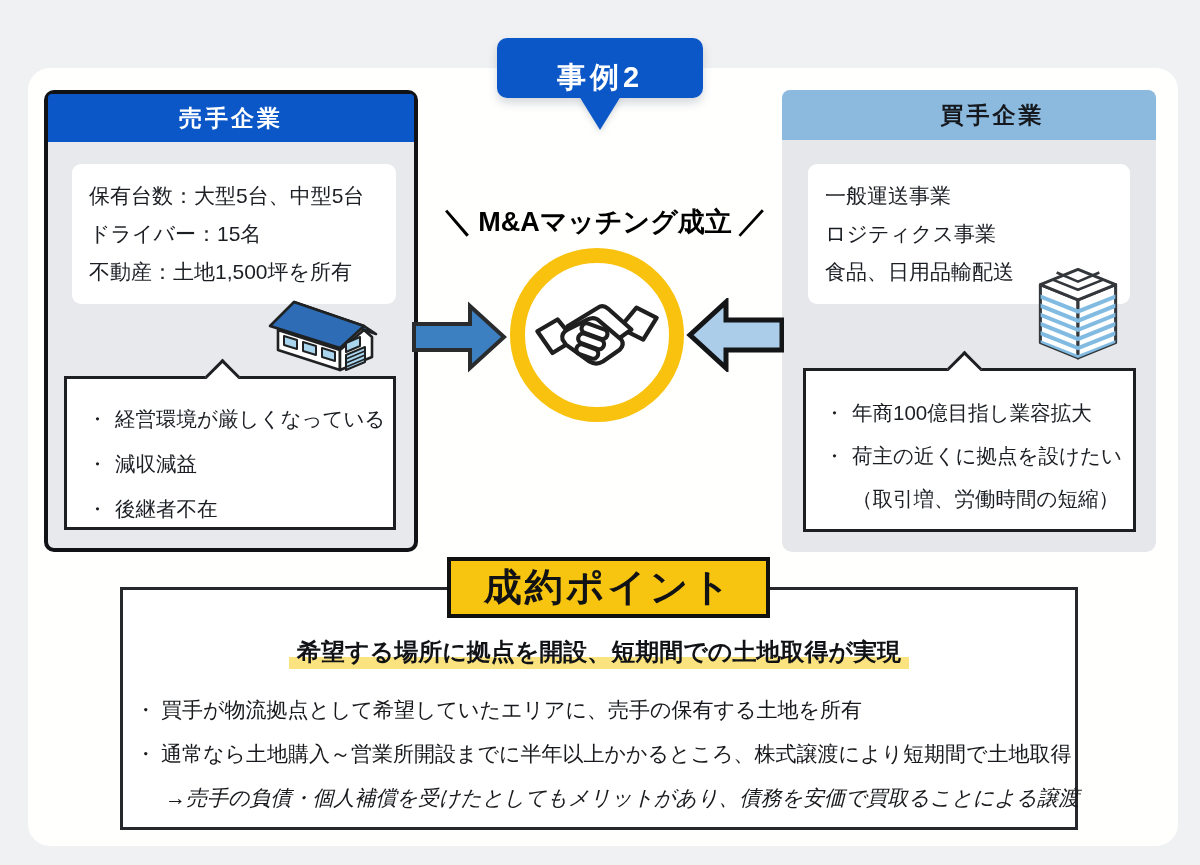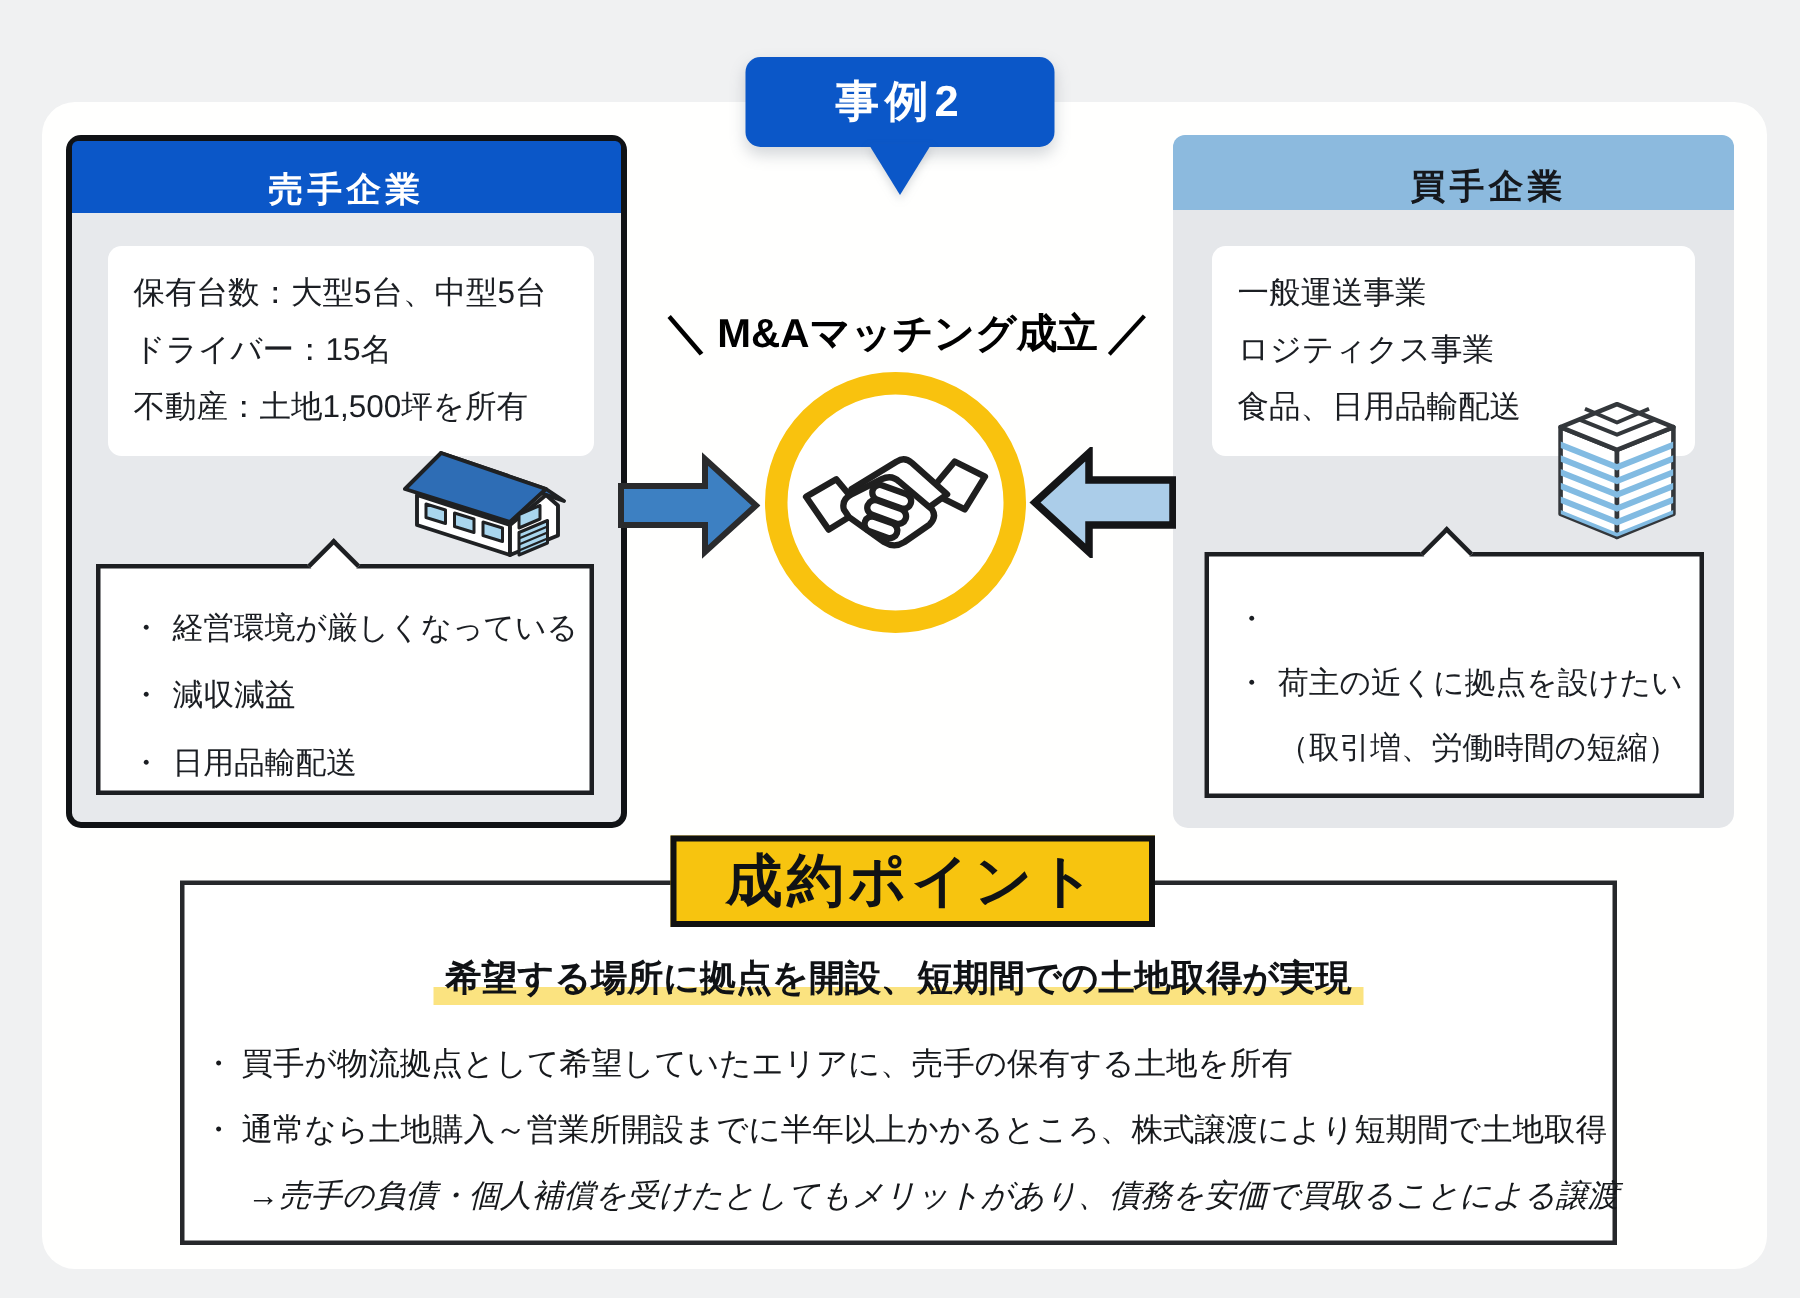--- a/index.html
+++ b/index.html
@@ -11,39 +11,39 @@
   .stage { position:relative; width:1200px; height:865px; background:#f0f1f2; color:#15181d; }
   .content-panel {
     position:absolute; left:28px; top:68px; width:1150px; height:778px;
     background:#fffffe; border-radius:22px;
   }
 
   
   .case-badge {
     position:absolute; left:497px; top:38px; width:206px; height:60px;
     background:#0b57c8; border-radius:10px; z-index:6;
-    display:flex; align-items:center; justify-content:center;
+    display:flex; align-items:flex-end; justify-content:center;
     color:#fff; font-size:29px; font-weight:bold; letter-spacing:4px;
     box-shadow:0 5px 10px rgba(100,110,125,.28);
   }
   .badge-pointer {
     position:absolute; left:579px; top:96px; z-index:6;
     width:0; height:0;
     border-left:21px solid transparent; border-right:21px solid transparent;
     border-top:34px solid #0b57c8;
     filter:drop-shadow(0 3px 3px rgba(100,110,125,.25));
   }
 
   
   .company { position:absolute; top:90px; width:374px; height:462px; border-radius:10px; overflow:visible; }
   .company-seller { left:44px; background:#e7e9ec; border:4px solid #101215; }
   .company-buyer  { left:782px; background:#e5e7ea; }
   .company-header {
     position:absolute; left:0; top:0; width:100%; height:48px;
-    display:flex; align-items:flex-end; justify-content:center;
+    display:flex; align-items:center; justify-content:center;
     font-size:23px; font-weight:bold; letter-spacing:3px;
     border-radius:6px 6px 0 0;
   }
   .company-seller .company-header { background:#0b57c8; color:#ffffff; border-radius:4px 4px 0 0; }
   .company-buyer  .company-header { background:#8cbade; color:#15181d; height:50px; border-radius:8px 8px 0 0;padding-left:47px; }
 
   .profile-card {
     position:absolute; background:#fff; border-radius:9px;
     font-size:21px; line-height:38px; color:#1b1e23;
     padding:13px 10px 13px 17px; white-space:nowrap; z-index:1;
@@ -153,21 +153,21 @@
       <div class="note-row">
         <span class="note-marker">・</span>
         <span>経営環境が厳しくなっている</span>
       </div>
       <div class="note-row">
         <span class="note-marker">・</span>
         <span>減収減益</span>
       </div>
       <div class="note-row">
         <span class="note-marker">・</span>
-        <span>日用品輸配送</span>
+        <span>後継者不在</span>
       </div>
     </div>
   </div>
 
   <div class="company company-buyer">
     <div class="company-header">
       <span>買手企業</span>
     </div>
     <div class="profile-card">
       <div>一般運送事業</div>
@@ -208,20 +208,21 @@
           <line x1="41" y1="106" x2="86" y2="88"></line>
             <line x1="41" y1="115" x2="86" y2="97"></line>
           <line x1="41" y1="124" x2="86" y2="106"></line>
         </g>
       </svg>
     </div>
     <div class="bubble">
       <div class="bubble-tip"></div>
       <div class="note-row">
         <span class="note-marker">・</span>
+        <span>年商100億目指し業容拡大</span>
       </div>
       <div class="note-row">
         <span class="note-marker">・</span>
         <span>荷主の近くに拠点を設けたい</span>
       </div>
       <div class="note-row">
         <span class="note-marker"></span>
         <span>（取引増、労働時間の短縮）</span>
       </div>
     </div>

